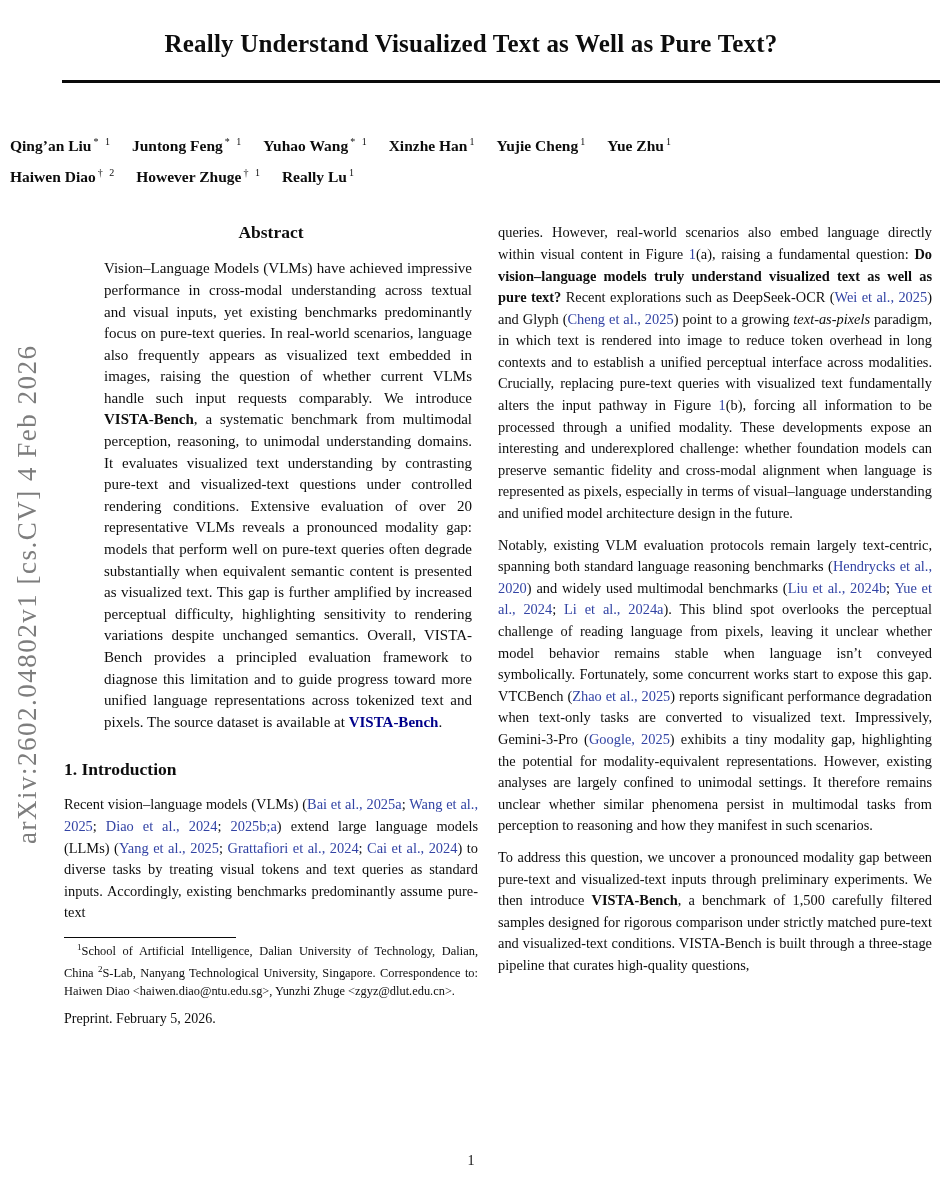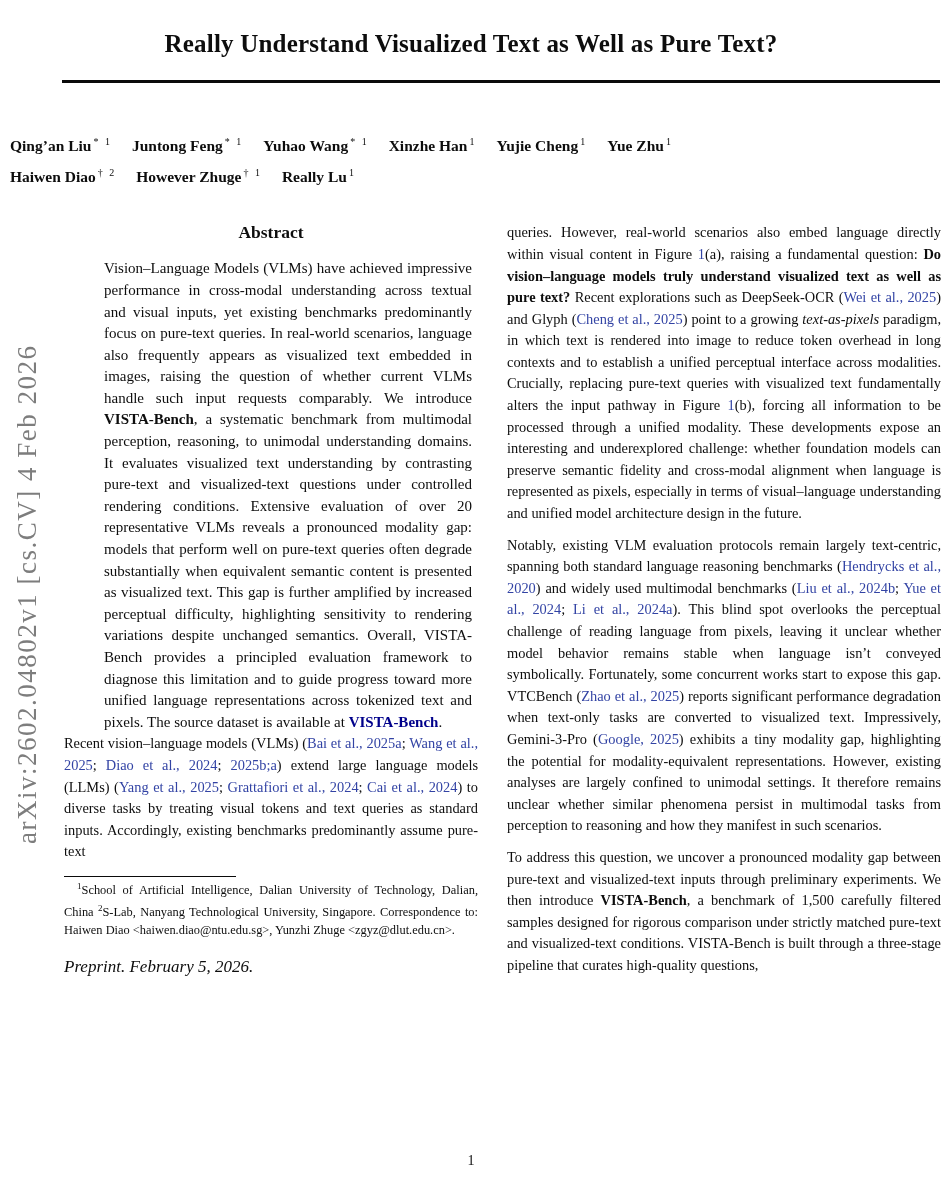--- a/index.html
+++ b/index.html
@@ -55,21 +55,21 @@
     vertical-align: super;
     letter-spacing: 2px;
     margin-left: 2px;
   }
 
   
   .columns {
     margin-top: 32px;
     padding-left: 64px;
     display: flex;
-    gap: 29px;
+    gap: 20px;
   }
   .col-left { width: 414px; }
   .col-right { width: 434px; }
 
   .abstract-heading {
     text-align: center;
     font-size: 17.5px;
     font-weight: bold;
     margin-bottom: 15px;
   }
@@ -110,23 +110,22 @@
     border-top: 1.5px solid #0a0a0a;
   }
   .footnote {
     margin-top: 1px;
     font-size: 12.4px;
     line-height: 17.8px;
     text-align: justify;
     text-indent: 13px;
   }
   .preprint {
-    margin-top: 17px;
-    font-style: italic;
-    font-size: 17px;
+    margin-top: 10px;
+    font-size: 14px;
   }
 
   .page-number {
     position: absolute;
     left: 0; right: 0; top: 1153px;
     text-align: center;
     font-size: 14px;
   }
 </style>
 </head>
@@ -146,20 +145,21 @@
     <div><span class="author"><span>Qing’an Liu</span><span class="author-sup">* 1</span></span><span class="author"><span>Juntong Feng</span><span class="author-sup">* 1</span></span><span class="author"><span>Yuhao Wang</span><span class="author-sup">* 1</span></span><span class="author"><span>Xinzhe Han</span><span class="author-sup">1</span></span><span class="author"><span>Yujie Cheng</span><span class="author-sup">1</span></span><span class="author"><span>Yue Zhu</span><span class="author-sup">1</span></span></div>
     <div><span class="author"><span>Haiwen Diao</span><span class="author-sup">† 2</span></span><span class="author"><span>However Zhuge</span><span class="author-sup">† 1</span></span><span class="author"><span>Really Lu</span><span class="author-sup">1</span></span></div>
   </div>
 
   <div class="columns">
 
     <div class="col-left">
       <div class="abstract-heading">Abstract</div>
       <div class="abstract-body"><span>Vision–Language Models (VLMs) have achieved impressive performance in cross-modal understanding across textual and visual inputs, yet existing benchmarks predominantly focus on pure-text queries. In real-world scenarios, language also frequently appears as visualized text embedded in images, raising the question of whether current VLMs handle such input requests comparably. We introduce </span><span class="seg-bold">VISTA-Bench</span><span>, a systematic benchmark from multimodal perception, reasoning, to unimodal understanding domains. It evaluates visualized text understanding by contrasting pure-text and visualized-text questions under controlled rendering conditions. Extensive evaluation of over 20 representative VLMs reveals a pronounced modality gap: models that perform well on pure-text queries often degrade substantially when equivalent semantic content is presented as visualized text. This gap is further amplified by increased perceptual difficulty, highlighting sensitivity to rendering variations despite unchanged semantics. Overall, VISTA-Bench provides a principled evaluation framework to diagnose this limitation and to guide progress toward more unified language representations across tokenized text and pixels. The source dataset is available at </span><span class="seg-link">VISTA-Bench</span><span>.</span></div>
 
+      <div class="section-heading">1. Introduction</div>
       <div class="para"><span>Recent vision–language models (VLMs) (</span><span class="seg-cite">Bai et al., 2025a</span><span>; </span><span class="seg-cite">Wang et al., 2025</span><span>; </span><span class="seg-cite">Diao et al., 2024</span><span>; </span><span class="seg-cite">2025b;a</span><span>) extend large language models (LLMs) (</span><span class="seg-cite">Yang et al., 2025</span><span>; </span><span class="seg-cite">Grattafiori et al., 2024</span><span>; </span><span class="seg-cite">Cai et al., 2024</span><span>) to diverse tasks by treating visual tokens and text queries as standard inputs. Accordingly, existing benchmarks predominantly assume pure-text</span></div>
 
       <hr class="footnote-divider">
       <div class="footnote"><span class="seg-sup">1</span><span>School of Artificial Intelligence, Dalian University of Technology, Dalian, China </span><span class="seg-sup">2</span><span>S-Lab, Nanyang Technological University, Singapore. Correspondence to: Haiwen Diao &lt;haiwen.diao@ntu.edu.sg&gt;, Yunzhi Zhuge &lt;zgyz@dlut.edu.cn&gt;.</span></div>
       <div class="preprint">Preprint. February 5, 2026.</div>
     </div>
 
     <div class="col-right">
       <div class="para"><span>queries. However, real-world scenarios also embed language directly within visual content in Figure </span><span class="seg-cite">1</span><span>(a), raising a fundamental question: </span><span class="seg-bold">Do vision–language models truly understand visualized text as well as pure text?</span><span> Recent explorations such as DeepSeek-OCR (</span><span class="seg-cite">Wei et al., 2025</span><span>) and Glyph (</span><span class="seg-cite">Cheng et al., 2025</span><span>) point to a growing </span><span class="seg-italic">text-as-pixels</span><span> paradigm, in which text is rendered into image to reduce token overhead in long contexts and to establish a unified perceptual interface across modalities. Crucially, replacing pure-text queries with visualized text fundamentally alters the input pathway in Figure </span><span class="seg-cite">1</span><span>(b), forcing all information to be processed through a unified modality. These developments expose an interesting and underexplored challenge: whether foundation models can preserve semantic fidelity and cross-modal alignment when language is represented as pixels, especially in terms of visual–language understanding and unified model architecture design in the future.</span></div>
       <div class="para"><span>Notably, existing VLM evaluation protocols remain largely text-centric, spanning both standard language reasoning benchmarks (</span><span class="seg-cite">Hendrycks et al., 2020</span><span>) and widely used multimodal benchmarks (</span><span class="seg-cite">Liu et al., 2024b</span><span>; </span><span class="seg-cite">Yue et al., 2024</span><span>; </span><span class="seg-cite">Li et al., 2024a</span><span>). This blind spot overlooks the perceptual challenge of reading language from pixels, leaving it unclear whether model behavior remains stable when language isn’t conveyed symbolically. Fortunately, some concurrent works start to expose this gap. VTCBench (</span><span class="seg-cite">Zhao et al., 2025</span><span>) reports significant performance degradation when text-only tasks are converted to visualized text. Impressively, Gemini-3-Pro (</span><span class="seg-cite">Google, 2025</span><span>) exhibits a tiny modality gap, highlighting the potential for modality-equivalent representations. However, existing analyses are largely confined to unimodal settings. It therefore remains unclear whether similar phenomena persist in multimodal tasks from perception to reasoning and how they manifest in such scenarios.</span></div>

